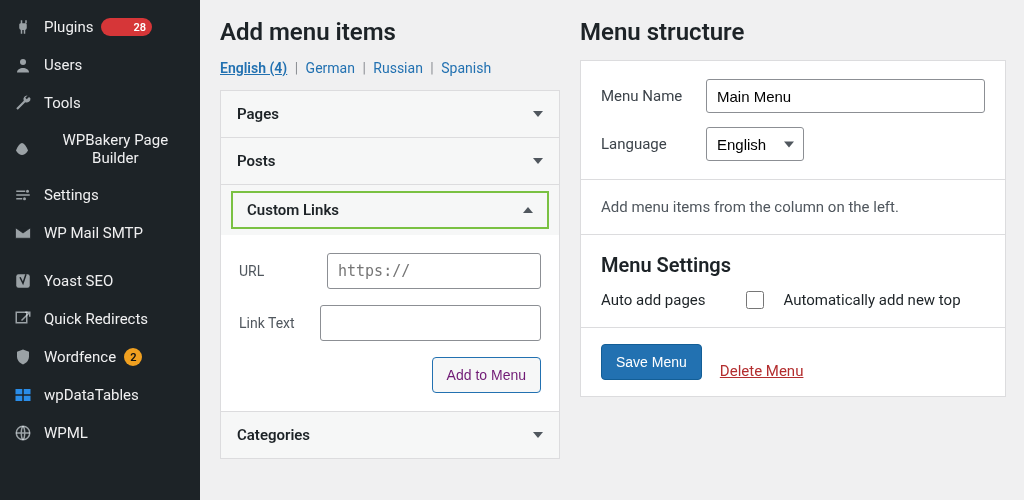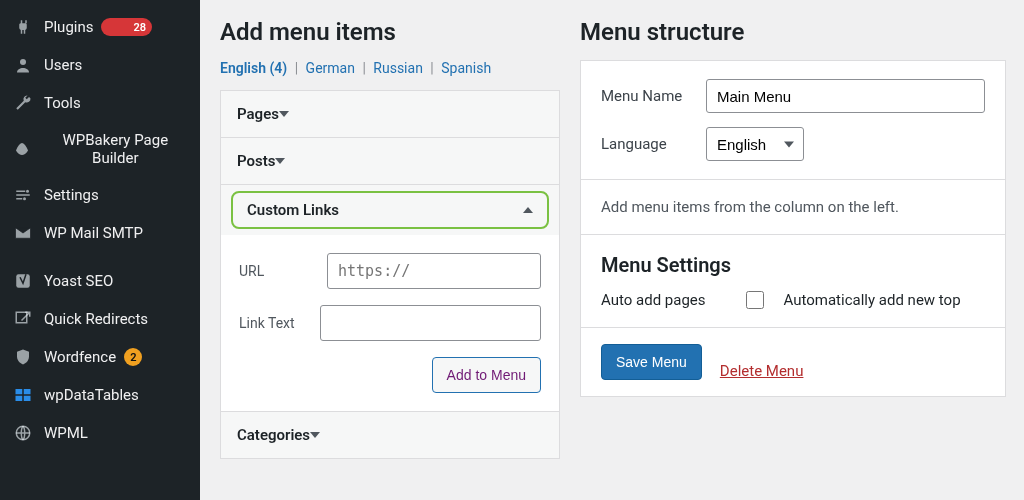--- a/index.html
+++ b/index.html
@@ -71,41 +71,42 @@
   h2 {
     font-size:24px;
     font-weight:600;
     margin-bottom:14px;
     color:#1d2327;
   }
 
   
   .lang-row { margin-bottom:14px; font-size:14px; color:#646970; }
   .lang-row .lang { color:#2271b1; cursor:pointer; }
-  .lang-row .lang.current { font-weight:600; }
+  .lang-row .lang.current { font-weight:600;text-decoration:underline; }
   .lang-row .sep { color:#8c8f94; margin:0 4px; }
 
   
   .accordion {
     border:1px solid #dcdcde;
     background:#fff;
   }
   .acc-item + .acc-item { border-top:1px solid #dcdcde; }
   .acc-header {
     display:flex;
     align-items:center;
+    justify-content:space-between;
     padding:14px 16px;
     font-weight:600;
     font-size:15px;
     cursor:pointer;
     background:#f6f7f7;
   }
   .acc-item.highlight .acc-header-inner {
     border:2px solid #7ac142;
-    border-radius:8px;
+    border-radius:0;
     padding:8px 14px;
   }
   .acc-item.highlight .acc-header {
     padding:6px 10px;
   }
   .acc-item.open .acc-body { display:block; }
   .acc-body {
     display:none;
     padding:18px;
   }

